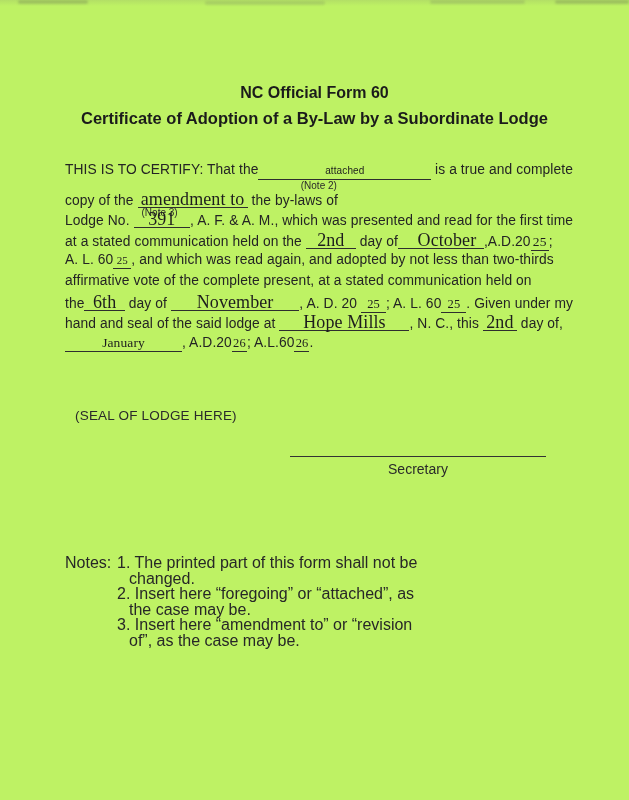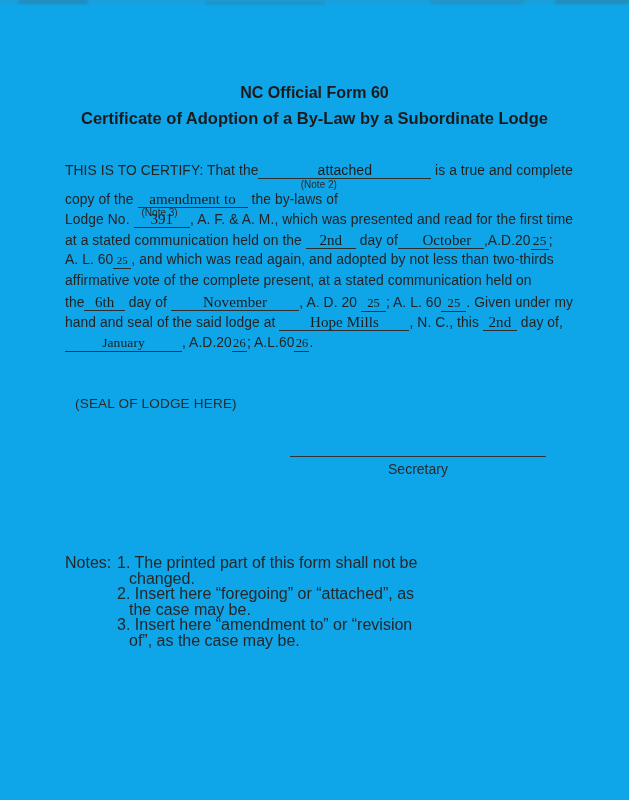--- a/index.html
+++ b/index.html
@@ -1,19 +1,19 @@
 <!DOCTYPE html>
 <html><head>
 <meta charset="utf-8">
 <style>
   html,body{margin:0;padding:0;background:#e8e8e8;}
   .page{
     position:relative;
     width:629px;height:800px;
-    background:#0ea5e9;
+    background:#bef264;
     font-family:"Liberation Sans",sans-serif;
     color:#222;
     overflow:hidden;
     margin:0 auto;
   }
   
   .scan-top{position:absolute;top:0;left:0;width:629px;height:6px;
     background:linear-gradient(180deg,rgba(110,110,110,0.14),rgba(255,255,255,0));}
   .smudge{position:absolute;top:0;height:4px;background:rgba(70,70,70,0.22);
     border-radius:3px;filter:blur(1.2px);}
@@ -31,32 +31,32 @@
   .line{display:flex;align-items:baseline;white-space:pre;height:20.6px;}
   .line1{margin-bottom:8px;}
 
   .blank{display:inline-flex;justify-content:center;align-items:baseline;
     border-bottom:1.3px solid #2e2e2e;position:relative;line-height:16px;}
   .w177{width:177px;} .w110{width:110px;} .w232{width:232px;} .w82{width:82px;}
   .w50{width:50px;}  .w74{width:74px;padding-left:12px;}  .w18{width:18px;}  .w42{width:42px;text-align:center;}
   .w134{width:134px;}.w26{width:26px;}  .w130{width:130px;}.w34{width:34px;}
   .w117{width:117px;}.w15{width:15px;}
 
-  .fill{font-family:"Liberation Serif",serif;font-size:15px;color:#1d1d1d;}
-  .fill-sans{font-family:"Liberation Sans",sans-serif;font-size:14px;color:#1d1d1d;text-align:right;}
+  .fill{font-family:"Liberation Serif",serif;font-size:18px;color:#1d1d1d;}
+  .fill-sans{font-family:"Liberation Sans",sans-serif;font-size:10px;color:#1d1d1d;text-align:right;}
   .fill-sm{font-family:"Liberation Serif",serif;font-size:13.5px;color:#1d1d1d;}
   .fill-yr{font-family:"Liberation Serif",serif;font-size:12.5px;color:#1d1d1d;}
   .fill-yr-sm{font-family:"Liberation Serif",serif;font-size:11px;color:#1d1d1d;}
 
   .note-lbl{position:absolute;font-size:10px;color:#2a2a2a;white-space:nowrap;
     font-family:"Liberation Sans",sans-serif;letter-spacing:0;}
   .note2-pos{top:15px;left:50%;transform:translateX(calc(-50% - 26px));}
   .note3-pos{top:14px;left:4px;}
 
-  .seal{position:absolute;left:75px;top:396px;font-size:13.5px;color:#2a2a2a;
+  .seal{position:absolute;left:75px;top:408px;font-size:13.5px;color:#2a2a2a;
     letter-spacing:0.2px;}
 
   .sig{position:absolute;left:290px;top:456px;width:256px;border-top:1.3px solid #333;}
   .sig-label{text-align:center;font-size:14px;color:#2a2a2a;padding-top:4px;}
 
   .notes{position:absolute;left:65px;top:555px;display:flex;
     font-size:16px;line-height:15.6px;color:#272727;}
   .notes-heading{width:52px;flex:none;}
   .notes-items{width:322px;}
   .note-item{padding-left:12px;text-indent:-12px;}

